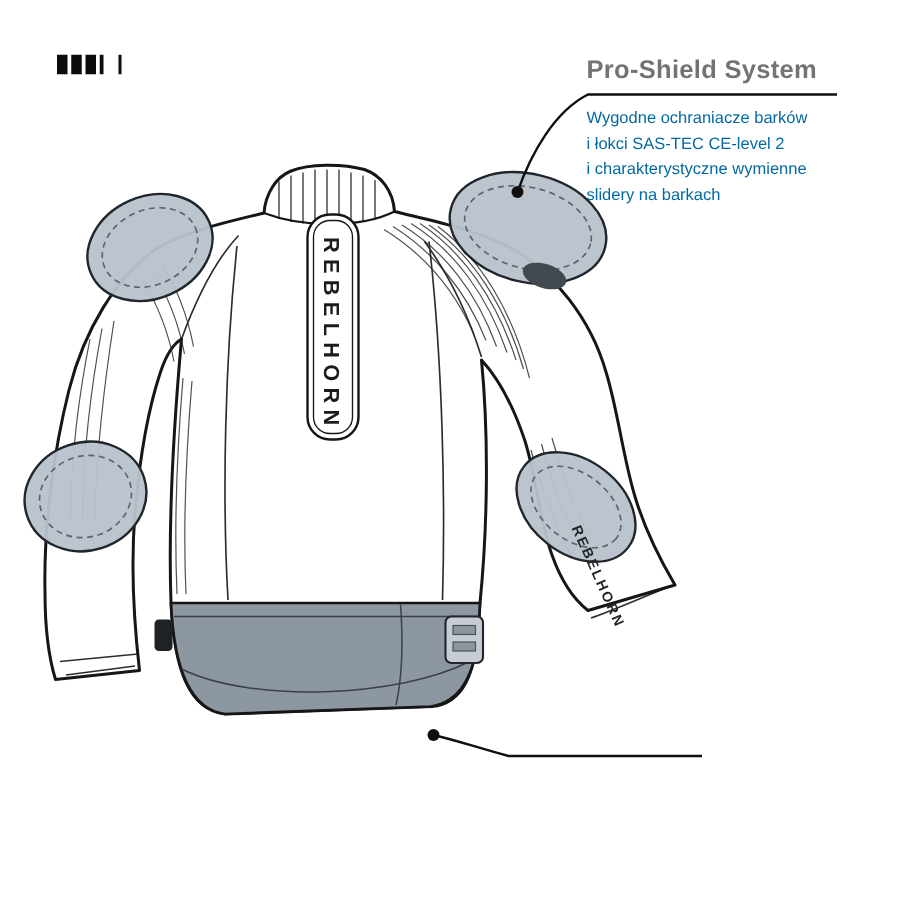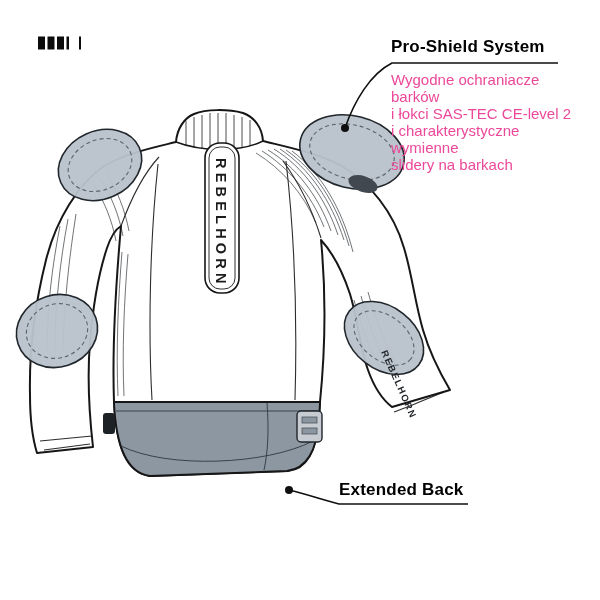--- a/index.html
+++ b/index.html
@@ -5,24 +5,24 @@
   *{box-sizing:border-box;margin:0;padding:0}
   html,body{background:#ffffff}
   .stage{
     position:relative;width:600px;height:600px;background:#ffffff;
     font-family:"Liberation Sans","DejaVu Sans",sans-serif;color:#111;overflow:hidden;
   }
   .art{position:absolute;left:0;top:0}
   .brand-mark{position:absolute;left:38px;top:36px}
   .callout-title{
     position:absolute;font-size:17px;font-weight:700;letter-spacing:.2px;
-    color:#000000;white-space:nowrap;
+    color:#737373;white-space:nowrap;
   }
   .callout-body{
-    position:absolute;font-size:15px;line-height:17px;color:#ec4899;
+    position:absolute;font-size:11px;line-height:17px;color:#0369a1;
     white-space:pre-line;
   }
   #callout-pro-shield-title{left:391px;top:37px}
   #callout-pro-shield-body{left:391px;top:71px;width:195px}
   #callout-extended-title{left:339px;top:480px}
   #callout-extended-body{left:339px;top:514px;width:252px}
 </style>
 </head>
 <body>
 
@@ -159,15 +159,14 @@
     <circle cx="345" cy="128" r="4" fill="#0f0f0f"></circle>
     <circle cx="289" cy="490" r="4" fill="#0f0f0f"></circle>
   </svg>
 
   <div class="callout-title" id="callout-pro-shield-title">Pro-Shield System</div>
   <div class="callout-body" id="callout-pro-shield-body">Wygodne ochraniacze barków
 i łokci SAS-TEC CE-level 2
 i charakterystyczne wymienne
 slidery na barkach</div>
 
-  <div class="callout-title" id="callout-extended-title">Extended Back</div>
 
 </div>
 
 </body></html>

